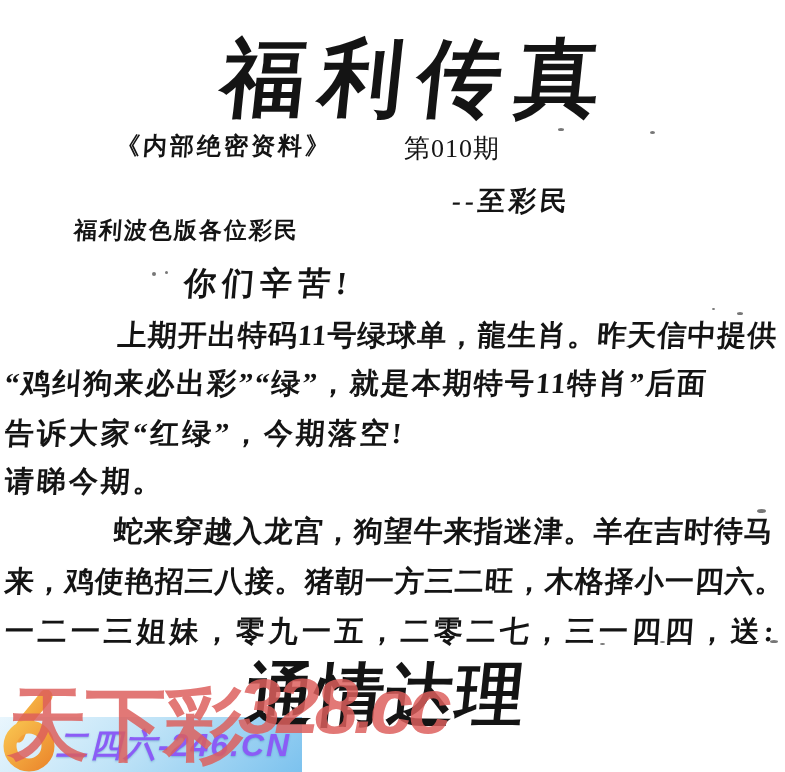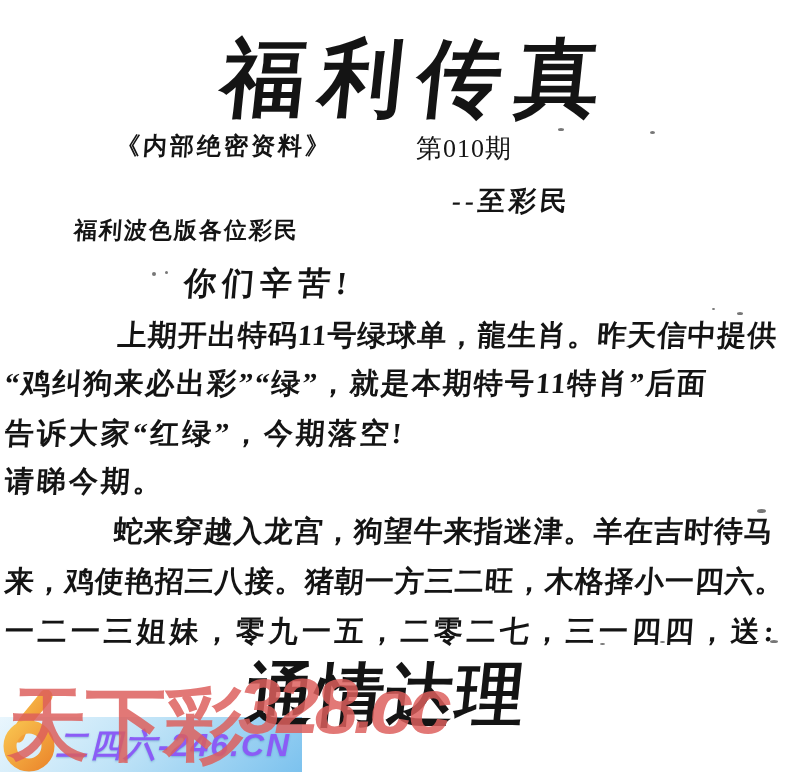--- a/index.html
+++ b/index.html
@@ -9,21 +9,21 @@
     color:#141414;
   }
   .abs{position:absolute;white-space:nowrap;}
 
   
   .main-title{
     left:222px;top:22px;font-size:84px;font-weight:900;
     letter-spacing:14px;transform:skewX(-6deg);
   }
   .meta-left{left:116px;top:130px;font-size:24px;font-weight:700;letter-spacing:3px;transform:skewX(-4deg);}
-  .meta-issue{left:416px;top:131px;font-size:26px;font-weight:500;letter-spacing:1px;}
+  .meta-issue{left:404px;top:131px;font-size:26px;font-weight:500;letter-spacing:1px;}
   .salutation{left:452px;top:183px;font-size:27px;font-weight:800;letter-spacing:4px;transform:skewX(-5deg);}
   .audience{left:74px;top:215px;font-size:23px;font-weight:700;letter-spacing:2px;transform:skewX(-4deg);}
   .greeting{left:184px;top:262px;font-size:32px;font-weight:900;letter-spacing:6px;transform:skewX(-5deg);}
 
   
   .bline{font-size:29px;font-weight:800;letter-spacing:1px;transform:skewX(-4deg);}
   .l0{left:118px;top:316px;}
   .l1{left:5px;top:364px;letter-spacing:2px;}
   .l2{left:5px;top:414px;letter-spacing:3px;}
   .l3{left:5px;top:462px;letter-spacing:3px;}

